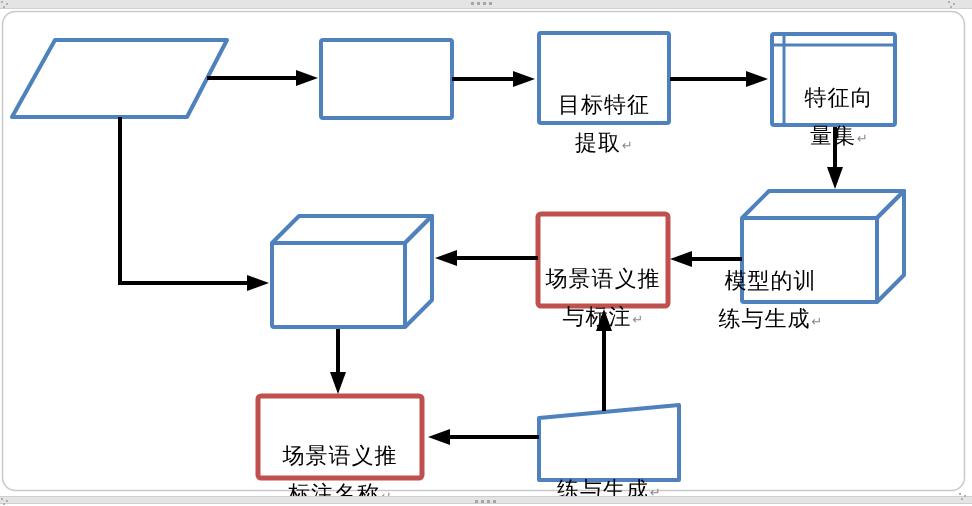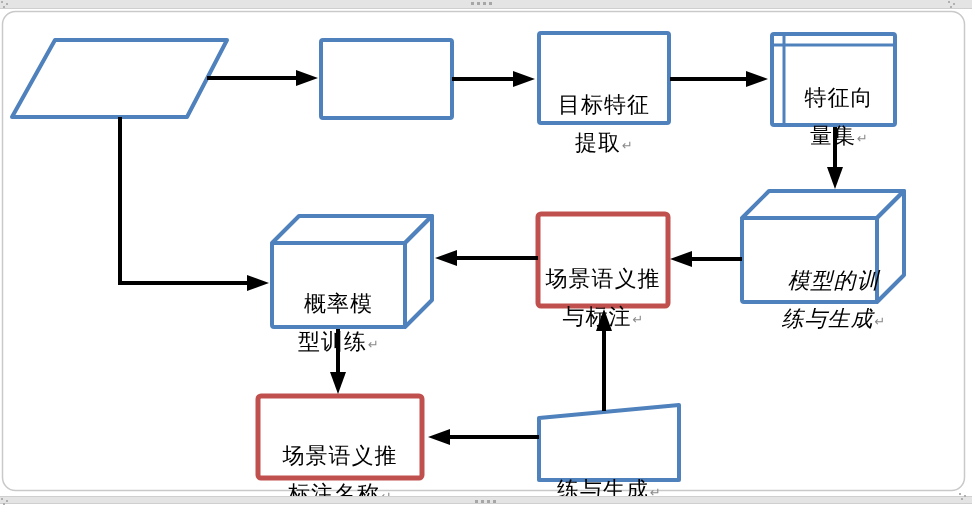--- a/index.html
+++ b/index.html
@@ -96,34 +96,30 @@
   <div class="label" style="left:539px; top:48px; width:130px;">
     <span>目标特征
 提取</span><span class="eop">↵</span>
   </div>
 
   <div class="label" style="left:785px; top:41px; width:108px;">
     <span>特征向
 量集</span><span class="eop">↵</span>
   </div>
 
-  <div class="label" style="left:766px; top:224px; width:135px;font-style:italic;">
+  <div class="label" style="left:703px; top:224px; width:135px;">
     <span>模型的训
 练与生成</span><span class="eop">↵</span>
   </div>
 
   <div class="label" style="left:538px; top:222px; width:130px;">
     <span>场景语义推
 与标注</span><span class="eop">↵</span>
   </div>
 
-  <div class="label" style="left:272px; top:247px; width:133px;">
-    <span>概率模
-型训练</span><span class="eop">↵</span>
-  </div>
 
   <div class="label" style="left:258px; top:399px; width:164px;">
     <span>场景语义推
 标注名称</span><span class="eop">↵</span>
   </div>
 
   <div class="label" style="left:539px; top:433px; width:140px;">
     <span>练与生成</span><span class="eop">↵</span>
   </div>
 

